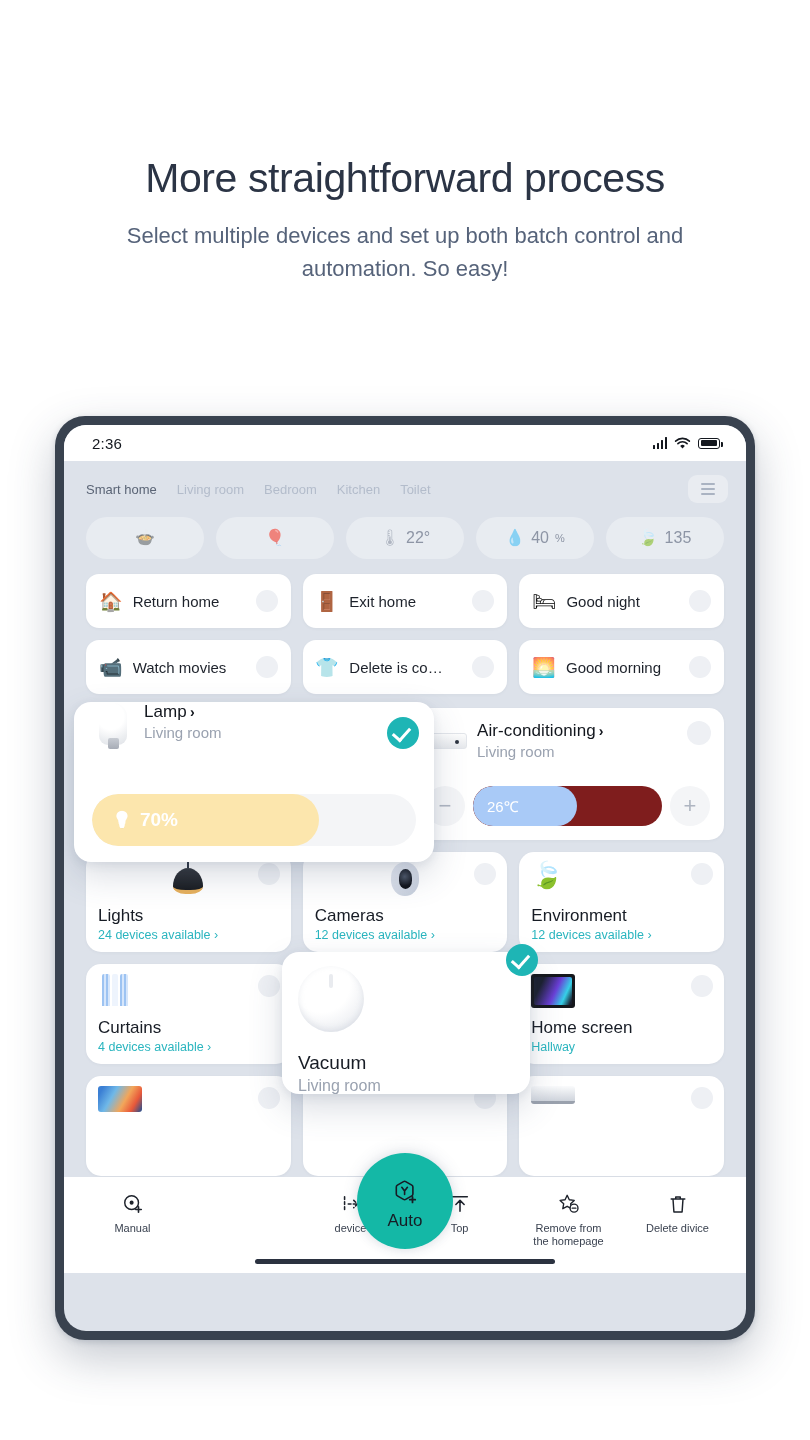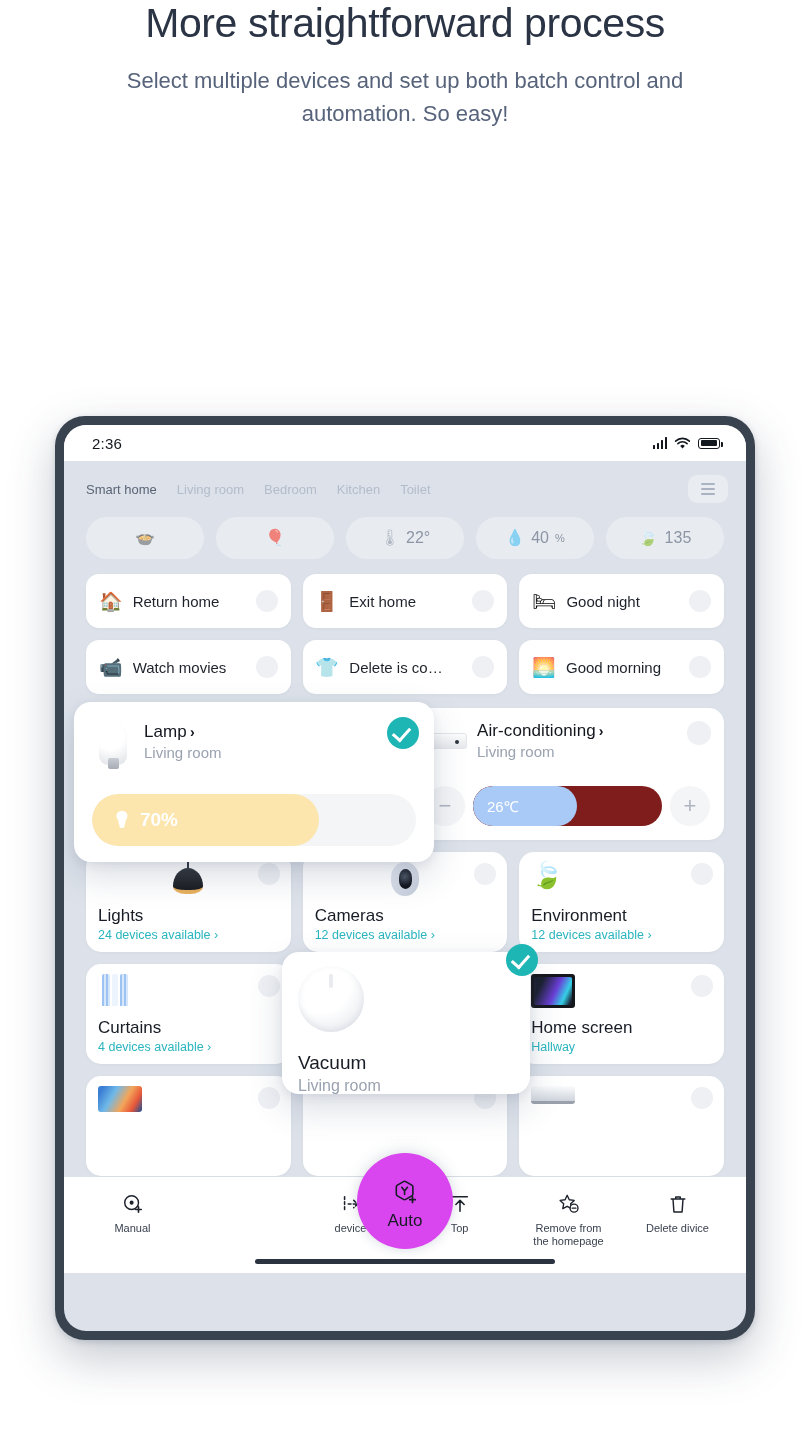--- a/index.html
+++ b/index.html
@@ -17,20 +17,21 @@
   }
   .bg-sheen {
     position: absolute; left: 0; top: 0; width: 810px; height: 420px;
     background: radial-gradient(ellipse 380px 220px at 34% 2%, rgba(255,255,255,.30), rgba(255,255,255,0) 70%);
     pointer-events: none;
   }
 
   
   .promo { position: absolute; left: 0; top: 0; width: 810px; text-align: center; }
   .promo-title {
+    margin-top: 155px;
     font-size: 41px; font-weight: 400; letter-spacing: -.4px;
     color: #2b3445;
   }
   .promo-sub {
     margin: 17px auto 0; width: 650px;
     font-size: 22px; line-height: 33px; font-weight: 400;
     color: #56637a;
   }
 
   
@@ -135,21 +136,21 @@
 
   
   .ctrlrow { display: flex; gap: 12px; padding: 14px 22px 0; position: relative; }
   .ctrl {
     flex: 1; height: 132px; background: #fff; border-radius: 15px;
     padding: 13px 14px; position: relative;
     box-shadow: 0 1px 3px rgba(80,95,120,.06);
   }
   .ctrl.elevated {
     position: absolute; left: 10px; top: 8px; width: 360px; height: 160px;
-    z-index: 8; border-radius: 17px; padding: 20px 18px;
+    z-index: 8; border-radius: 17px; padding: 0 18px;
     box-shadow: 0 14px 34px rgba(70,85,115,.20), 0 3px 10px rgba(70,85,115,.10);
   }
   .ctrl-head { display: flex; align-items: flex-start; gap: 10px; }
   .ctrl-thumb { width: 42px; height: 46px; flex-shrink: 0; position: relative; }
   .ctrl-name { font-size: 17px; color: #12161d; font-weight: 500; letter-spacing: .1px; }
   .ctrl-name .caret { font-size: 14px; margin-left: 3px; font-weight: 600; }
   .ctrl-room { font-size: 15px; color: #9aa2b0; margin-top: 2px; }
   .ctrl .pick { position: absolute; right: 13px; top: 13px; width: 24px; height: 24px; }
   .ctrl.elevated .pick { right: 15px; top: 15px; width: 32px; height: 32px; }
   .ctrl.elevated .pick.checked::after { left: 9px; top: 7px; width: 8px; height: 14px; border-width: 0 3px 3px 0; }
@@ -213,21 +214,21 @@
     position: absolute; left: 0; right: 0; bottom: 0; height: 96px;
     background: #fff; display: flex; align-items: flex-start;
     justify-content: space-around; padding: 14px 14px 0;
   }
   .tool { width: 86px; text-align: center; color: #1d222b; }
   .tool-ico { height: 26px; display: flex; align-items: center; justify-content: center; }
   .tool-label { font-size: 11px; margin-top: 5px; line-height: 13px; color: #3a4250; }
   .tool.fab {
     position: absolute; left: 50%; transform: translateX(-50%);
     bottom: 24px; width: 96px; height: 96px; border-radius: 50%;
-    background: #d946ef; box-shadow: 0 -3px 16px rgba(70,85,115,.13), 0 2px 10px rgba(70,85,115,.10);
+    background: #14b8a6; box-shadow: 0 -3px 16px rgba(70,85,115,.13), 0 2px 10px rgba(70,85,115,.10);
     display: flex; flex-direction: column; align-items: center; justify-content: center;
     z-index: 12;
   }
   .tool.fab .tool-ico { height: 34px; }
   .tool.fab .tool-label { font-size: 17px; margin-top: 4px; color: #171c25; }
   .home-ind {
     position: absolute; left: 50%; transform: translateX(-50%);
     bottom: 9px; width: 300px; height: 5px; border-radius: 3px;
     background: #2b3240; z-index: 14;
   }

